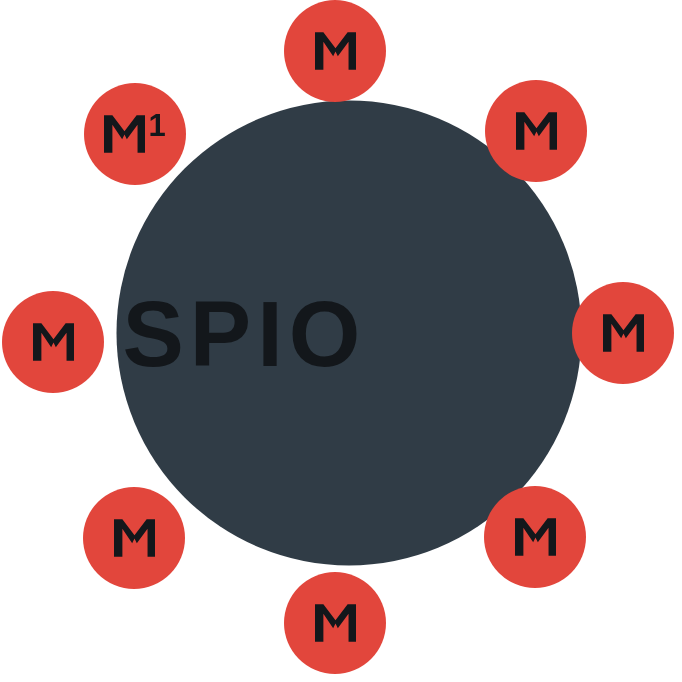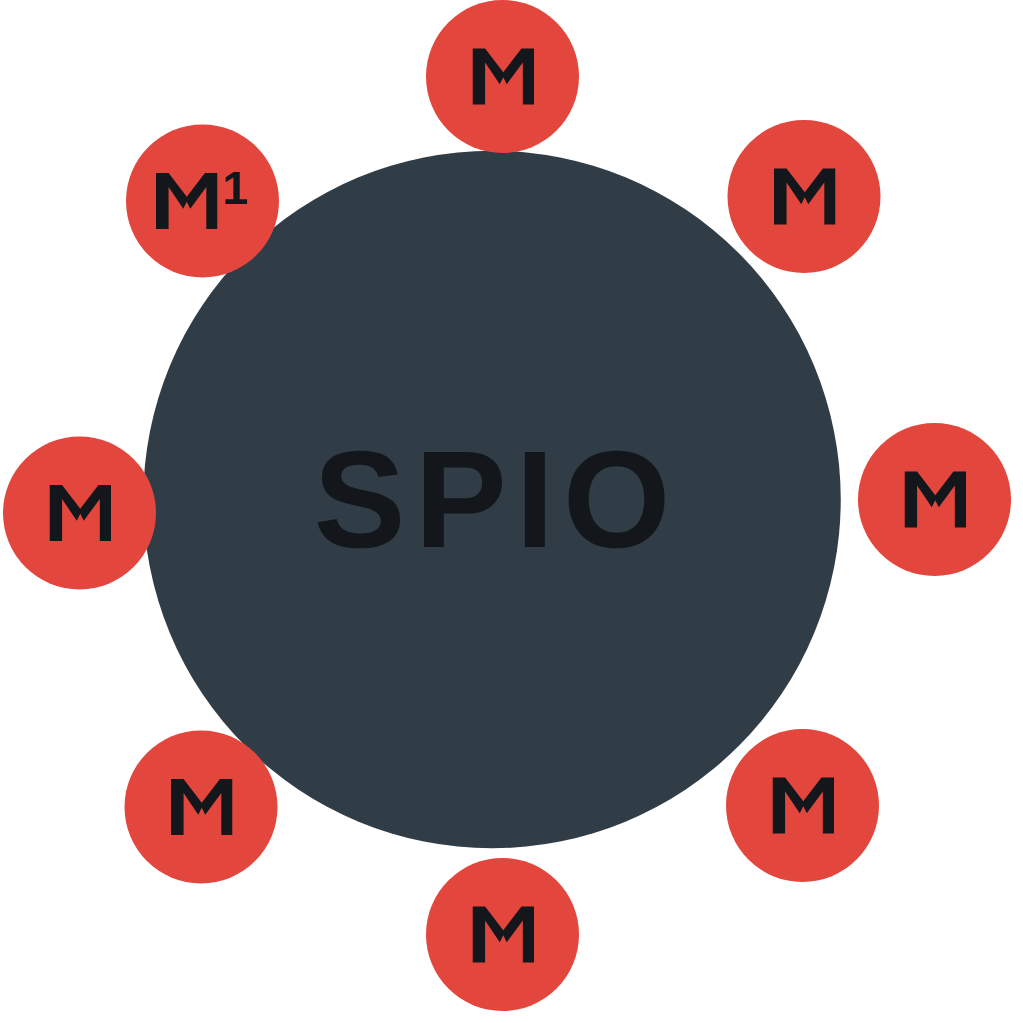--- a/index.html
+++ b/index.html
@@ -14,28 +14,28 @@
     background: var(--background);
     font-family: "Liberation Sans", sans-serif;
     overflow: hidden;
   }
   .stage {
     position: relative;
     width: 682px; height: 682px;
   }
   .core {
     position: absolute;
-    left: 328px; top: 333px;
+    left: 349px; top: 333px;
     width: 465px; height: 465px;
     transform: translate(-50%, -50%);
     border-radius: 50%;
     background: var(--core-fill);
     display: flex;
     align-items: center;
-    justify-content: center;
+    justify-content: flex-start;
   }
   .core-label {
     color: var(--glyph);
     font-size: 92px;
     font-weight: 700;
     letter-spacing: 6px;
     line-height: 1;
     padding-left: 6px; 
     user-select: none;
   }

